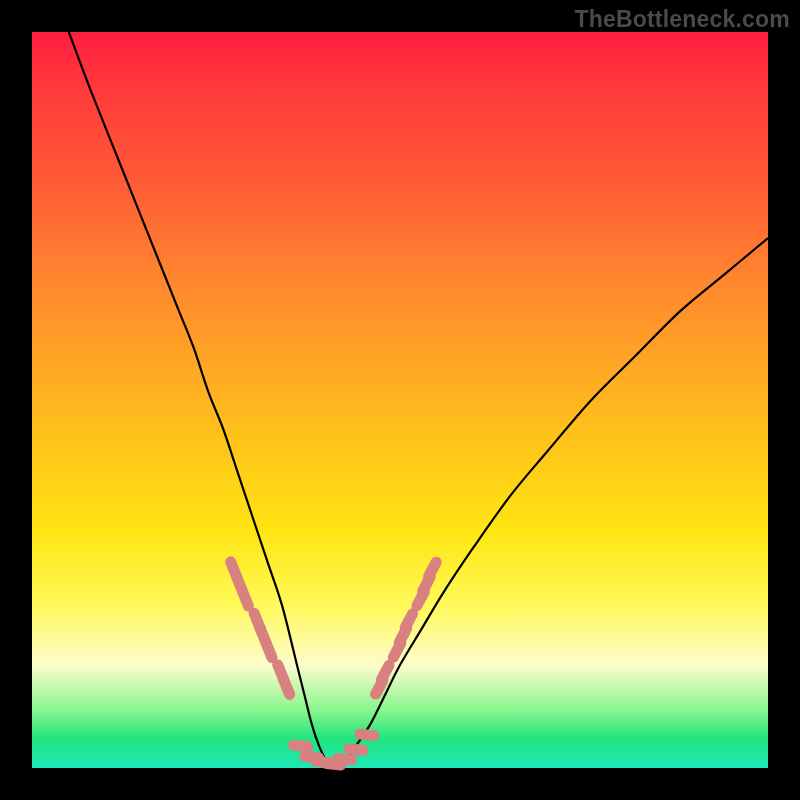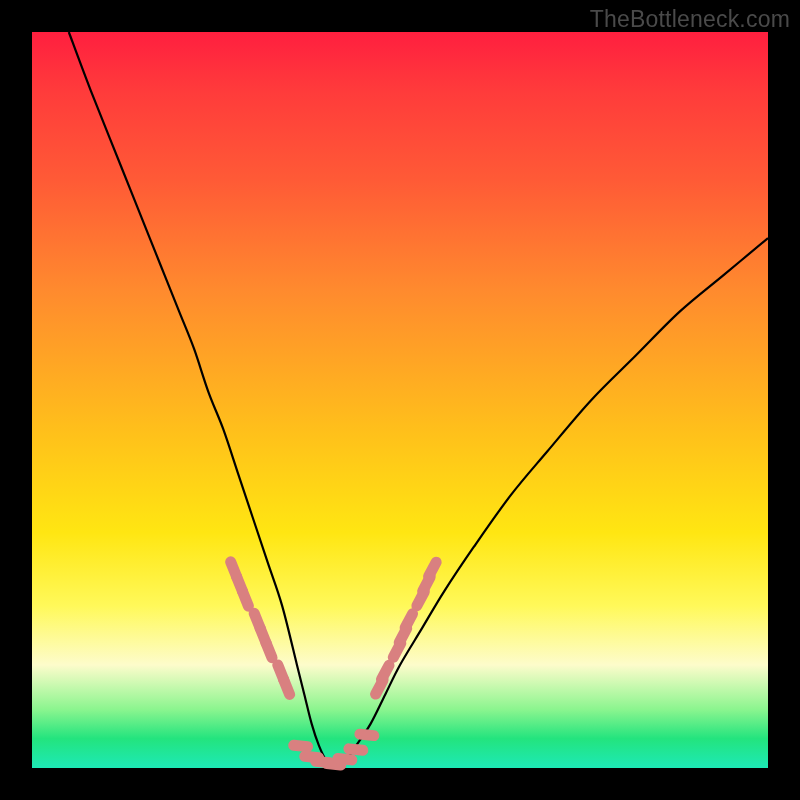--- a/index.html
+++ b/index.html
@@ -37,21 +37,21 @@
       #8cf58f 92%,
       #23e47e 96%,
       #1de9b6 100%);
   }
   .watermark {
     position: absolute;
     top: 6px;
     right: 10px;
     color: #4a4a4a;
     font-size: 23px;
-    font-weight: 400;
+    font-weight: 700;
     letter-spacing: 0.2px;
   }
   svg.curve {
     position: absolute;
     left: 0;
     top: 0;
     width: 736px;
     height: 736px;
     overflow: visible;
   }

